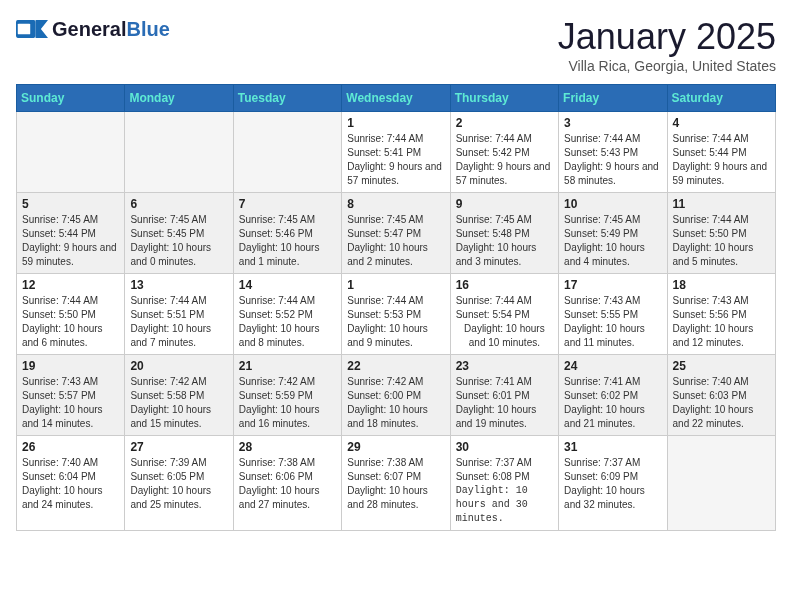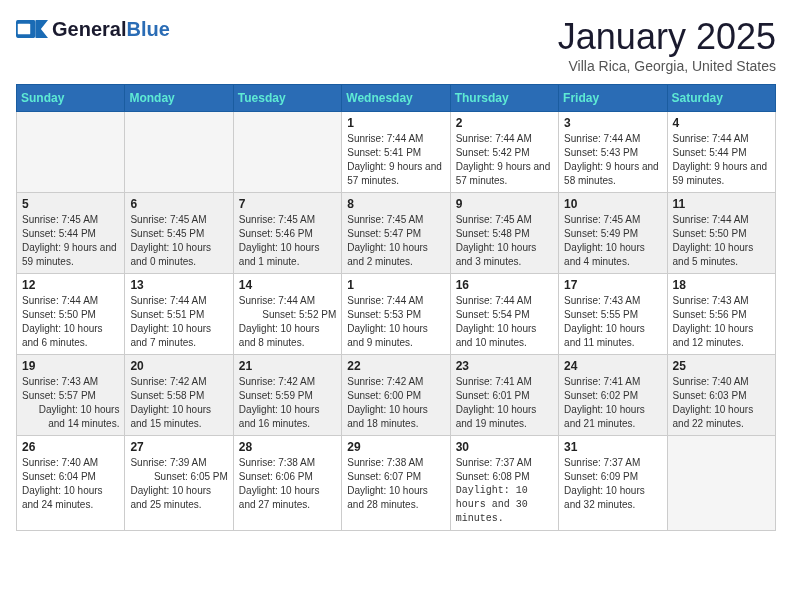--- a/index.html
+++ b/index.html
@@ -233,38 +233,38 @@
           <div class="day-info">
             <span style="display: block;">Sunrise: 7:44 AM</span>
             <span style="display: block;">Sunset: 5:51 PM</span>
             <span style="display: block;">Daylight: 10 hours and 7 minutes.</span>
           </div>
         </td>
         <td>
           <span class="day-num">14</span>
           <div class="day-info">
             <span style="display: block;">Sunrise: 7:44 AM</span>
-            <span style="display: block; text-align: right;">Sunset: 5:52 PM</span>
+            <span style="display: block;">Sunset: 5:52 PM</span>
             <span style="display: block;">Daylight: 10 hours and 8 minutes.</span>
           </div>
         </td>
         <td>
           <span class="day-num">1</span>
           <div class="day-info">
             <span style="display: block;">Sunrise: 7:44 AM</span>
             <span style="display: block;">Sunset: 5:53 PM</span>
             <span style="display: block;">Daylight: 10 hours and 9 minutes.</span>
           </div>
         </td>
         <td>
           <span class="day-num">16</span>
           <div class="day-info">
             <span style="display: block;">Sunrise: 7:44 AM</span>
             <span style="display: block;">Sunset: 5:54 PM</span>
-            <span style="display: block;">Daylight: 10 hours and 10 minutes.</span>
+            <span style="display: block; text-align: center;">Daylight: 10 hours and 10 minutes.</span>
           </div>
         </td>
         <td>
           <span class="day-num">17</span>
           <div class="day-info">
             <span style="display: block;">Sunrise: 7:43 AM</span>
             <span style="display: block;">Sunset: 5:55 PM</span>
             <span style="display: block;">Daylight: 10 hours and 11 minutes.</span>
           </div>
         </td>
@@ -276,21 +276,21 @@
             <span style="display: block;">Daylight: 10 hours and 12 minutes.</span>
           </div>
         </td>
       </tr>
       <tr style="background: rgb(239, 239, 239);">
         <td style="background: rgb(240, 240, 240);">
           <span class="day-num">19</span>
           <div class="day-info">
             <span style="display: block;">Sunrise: 7:43 AM</span>
             <span style="display: block;">Sunset: 5:57 PM</span>
-            <span style="display: block; text-align: right;">Daylight: 10 hours and 14 minutes.</span>
+            <span style="display: block;">Daylight: 10 hours and 14 minutes.</span>
           </div>
         </td>
         <td style="background: rgb(240, 240, 240);">
           <span class="day-num">20</span>
           <div class="day-info">
             <span style="display: block;">Sunrise: 7:42 AM</span>
             <span style="display: block;">Sunset: 5:58 PM</span>
             <span style="display: block;">Daylight: 10 hours and 15 minutes.</span>
           </div>
         </td>
@@ -341,21 +341,21 @@
           <div class="day-info">
             <span style="display: block;">Sunrise: 7:40 AM</span>
             <span style="display: block;">Sunset: 6:04 PM</span>
             <span style="display: block;">Daylight: 10 hours and 24 minutes.</span>
           </div>
         </td>
         <td>
           <span class="day-num">27</span>
           <div class="day-info">
             <span style="display: block;">Sunrise: 7:39 AM</span>
-            <span style="display: block; text-align: right;">Sunset: 6:05 PM</span>
+            <span style="display: block;">Sunset: 6:05 PM</span>
             <span style="display: block;">Daylight: 10 hours and 25 minutes.</span>
           </div>
         </td>
         <td>
           <span class="day-num">28</span>
           <div class="day-info">
             <span style="display: block;">Sunrise: 7:38 AM</span>
             <span style="display: block;">Sunset: 6:06 PM</span>
             <span style="display: block;">Daylight: 10 hours and 27 minutes.</span>
           </div>

